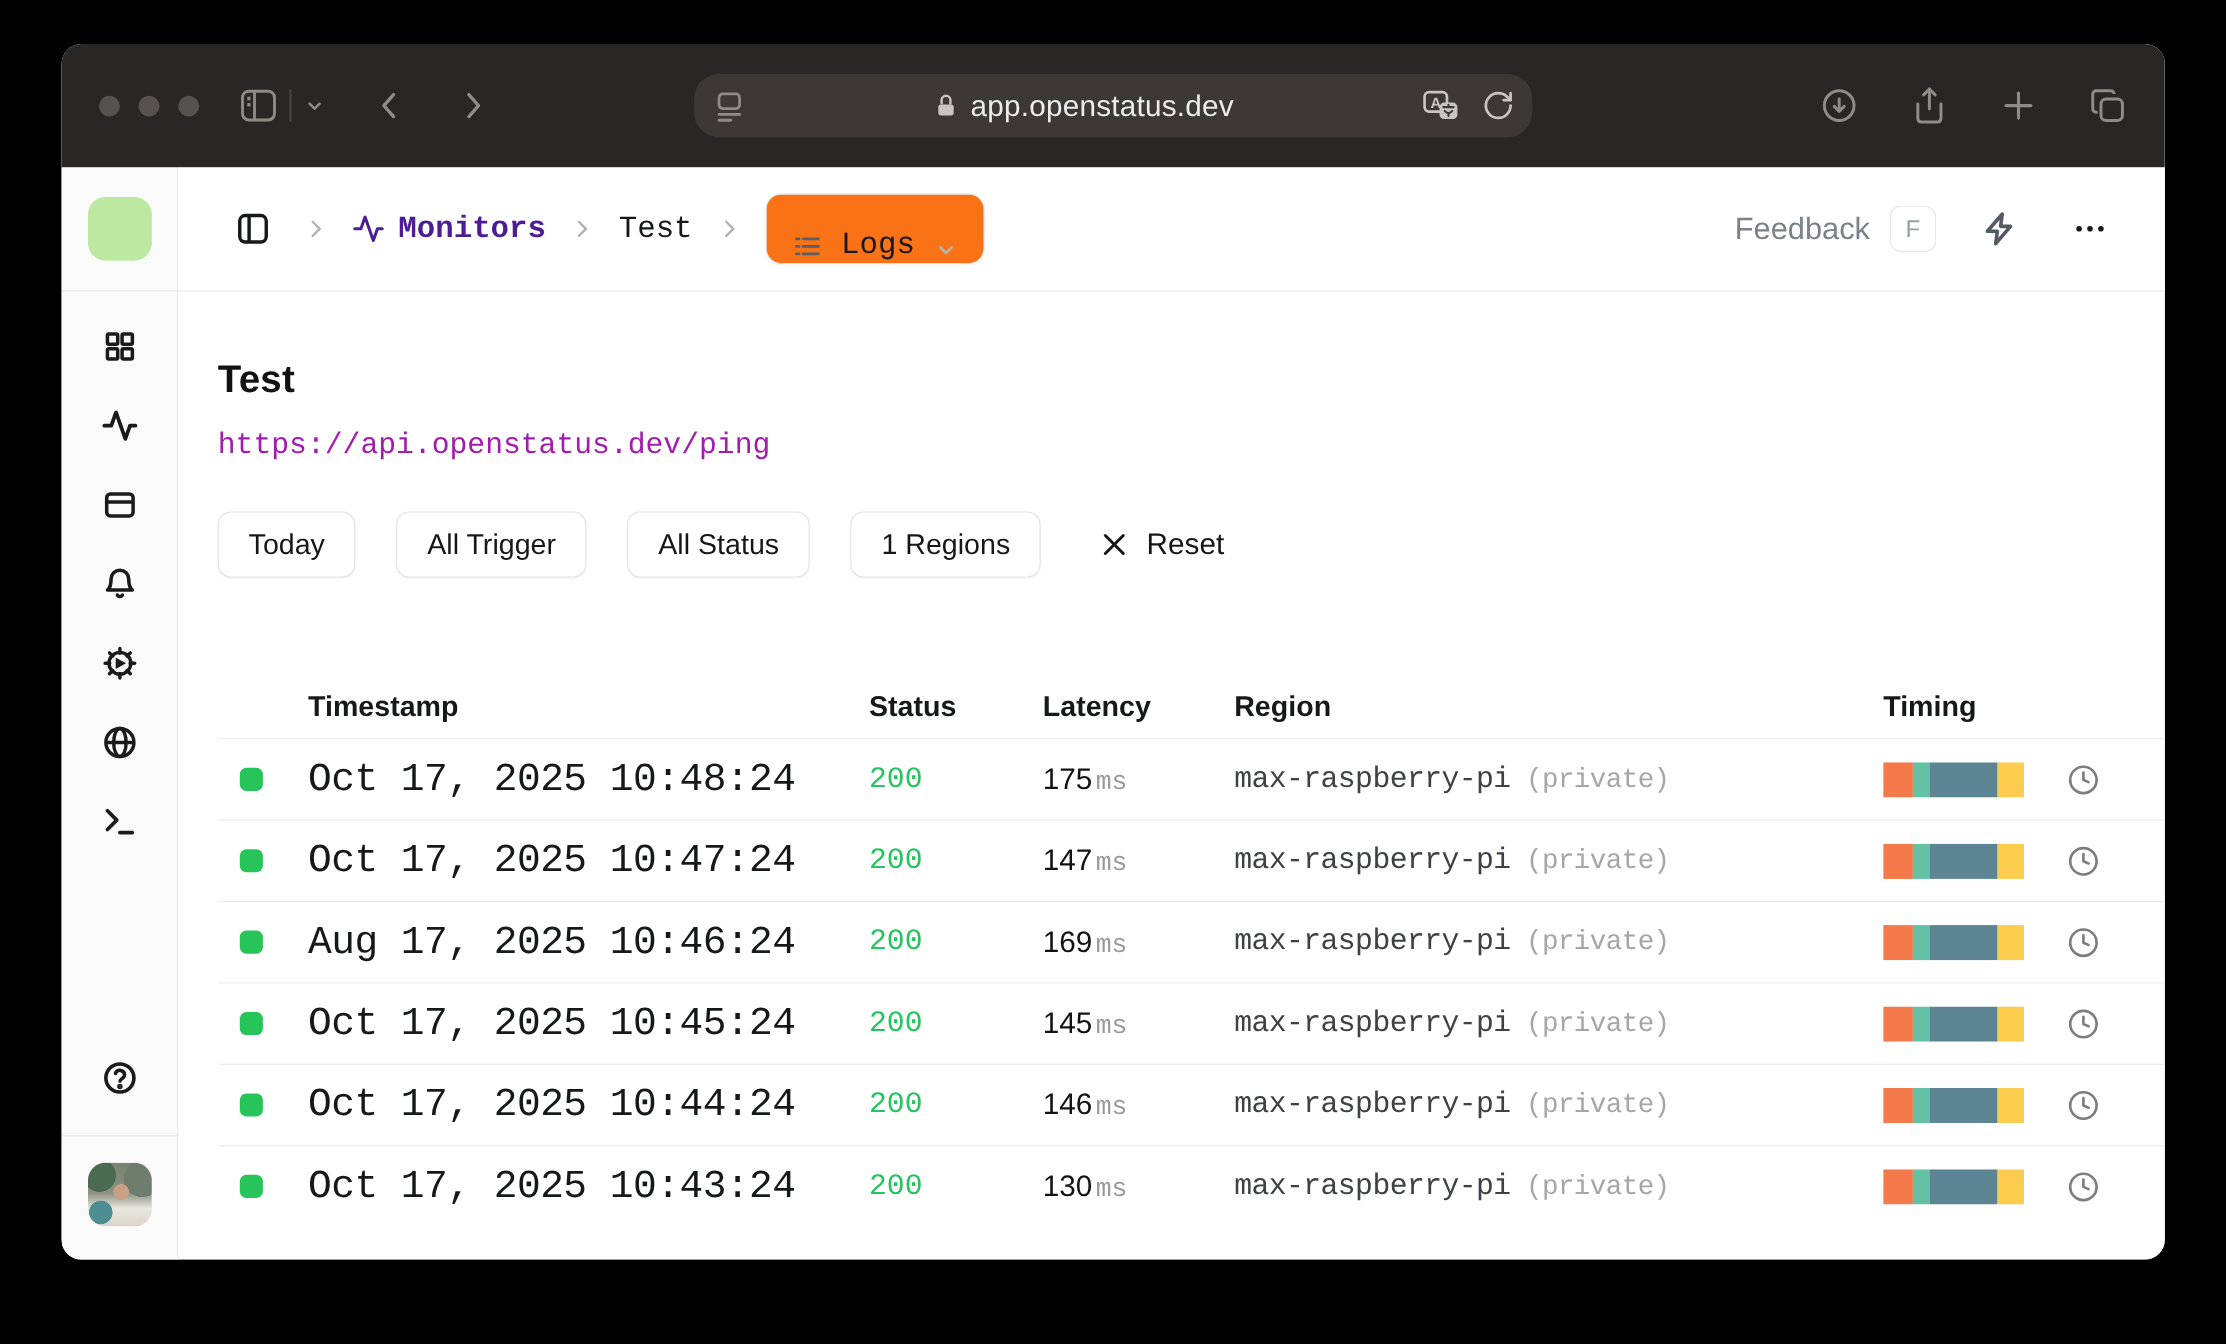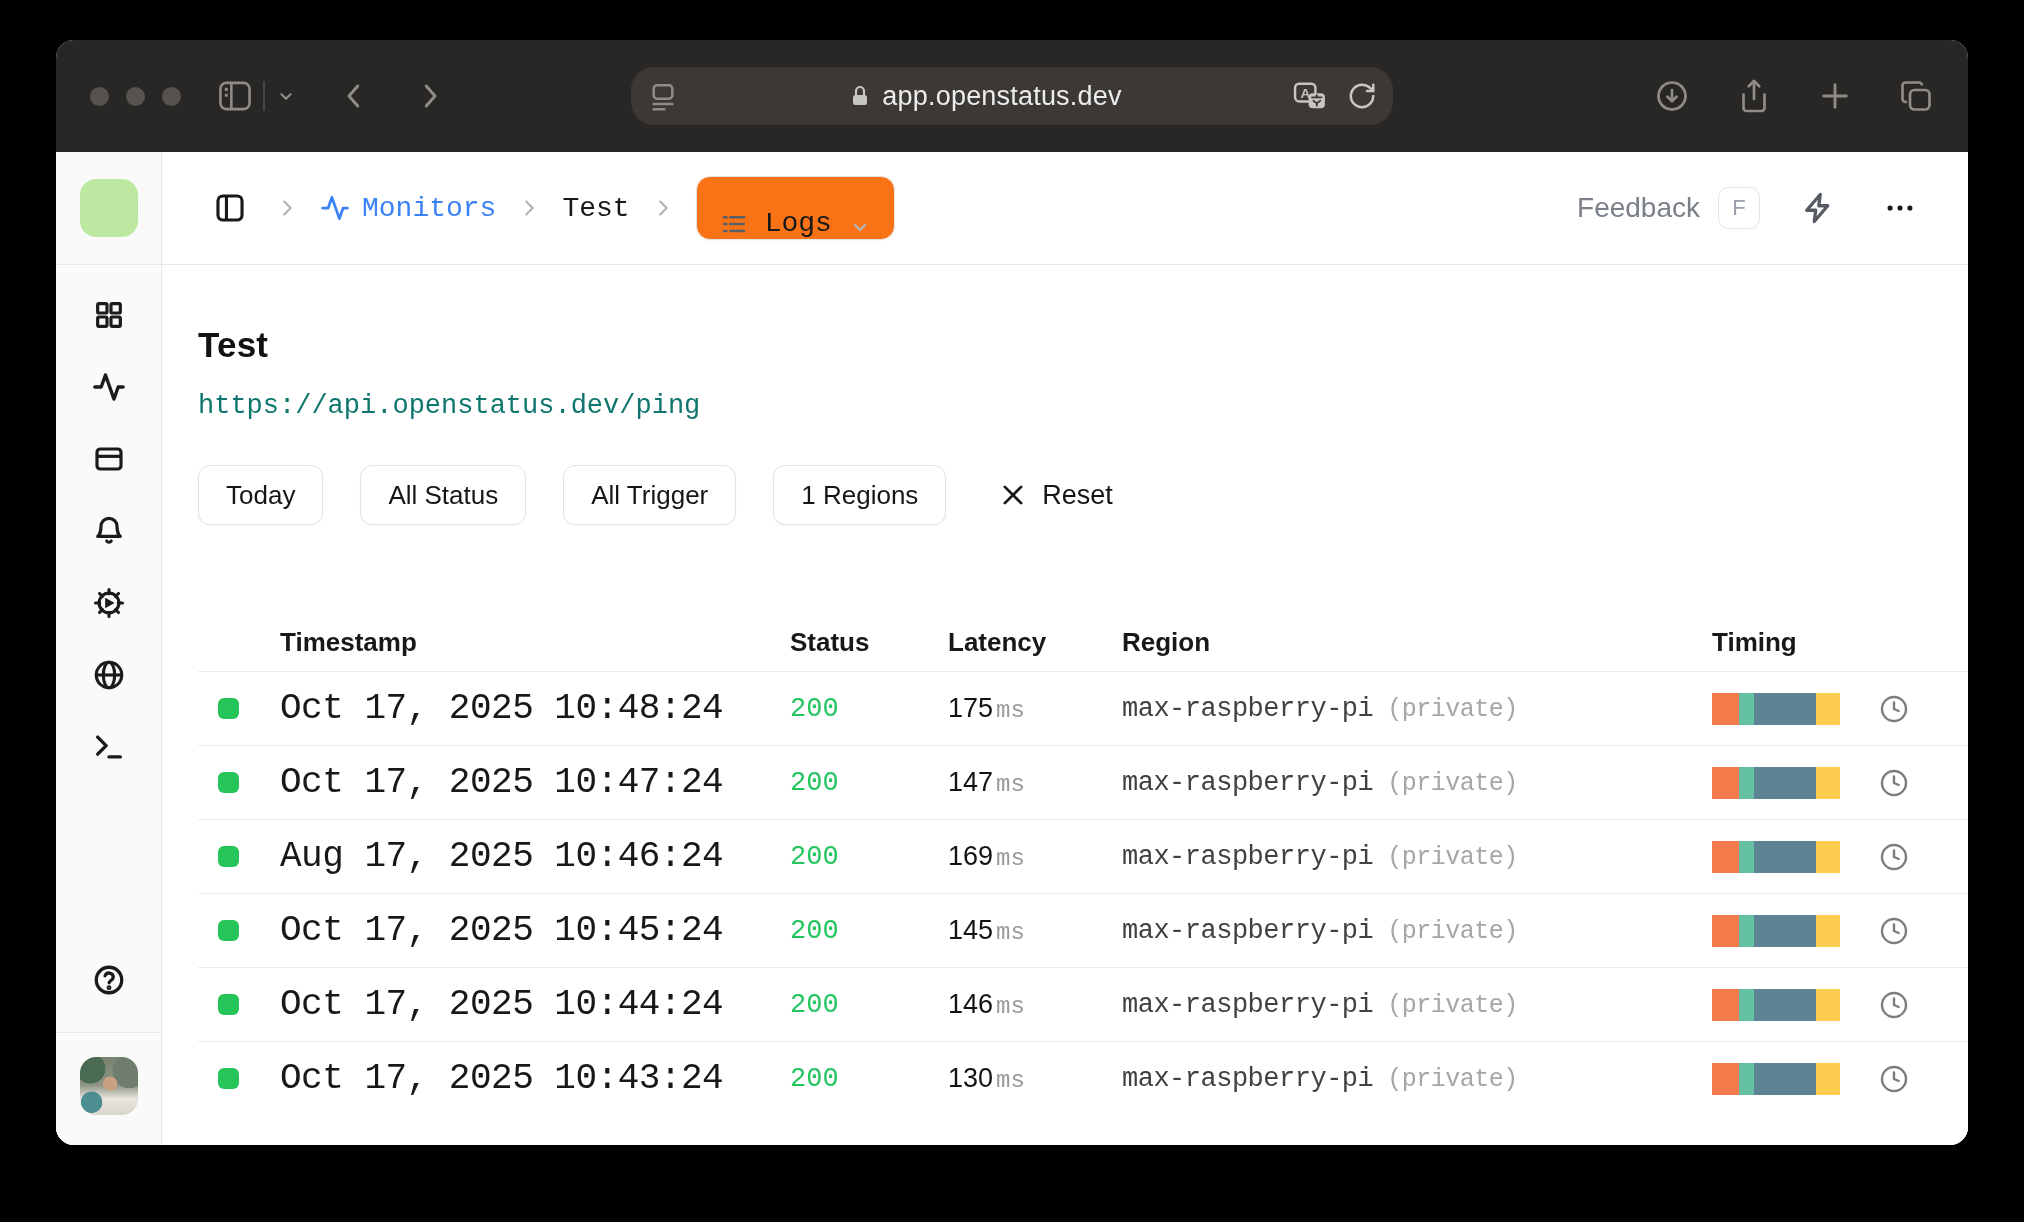--- a/index.html
+++ b/index.html
@@ -47,38 +47,38 @@
       linear-gradient(180deg, #77836f 0%, #8d9384 48%, #e9e6df 72%, #d9d5cc 100%); }
 
   .main { flex:1; display:flex; flex-direction:column; min-width:0; }
 
   
   .appbar { height:113px; flex:0 0 113px; border-bottom:1px solid #e8e8e8; display:flex;
     align-items:center; padding:0 44px; background:#fff; }
   .crumb { display:flex; align-items:center; gap:22px; }
   .crumb-chev { color:#b3b3b3; display:flex; }
   .crumb-item { display:flex; align-items:center; gap:12px; font-size:28px; }
-  .crumb-muted { color:#3b82f6; }
+  .crumb-muted { color:#4c1d95;font-weight:bold; }
   .crumb-dark { color:#17181a; }
   .logs-btn { display:flex; align-items:flex-end; gap:16px; border:1px solid #e5e5e5;
     border-radius:14px; height:64px; padding:0 22px; background:#f97316; cursor:pointer;
     box-shadow:0 1px 2px rgba(0,0,0,.03); }
   .logs-label { font-size:28px; color:#17181a; }
   .appbar-right { margin-left:auto; display:flex; align-items:center; gap:34px; }
   .feedback { display:flex; align-items:center; gap:18px; cursor:pointer; }
   .feedback-label { font-size:28px; color:#7b8089; }
   .kbd { width:42px; height:42px; border:1.5px solid #e5e5e5; border-radius:10px;
     display:flex; align-items:center; justify-content:center; font-size:22px; color:#9aa0a8; }
   .iconbtn { color:#565b63; display:flex; align-items:center; justify-content:center;
     width:48px; height:48px; cursor:pointer; }
 
   
   .content { flex:1; padding:60px 0 0 36px; min-height:0; }
   .page-title { font-size:35px; font-weight:700; color:#121212; letter-spacing:.2px; }
-  .endpoint { margin-top:26px; font-size:27px; color:#0f766e; }
+  .endpoint { margin-top:26px; font-size:27px; color:#a21caf; }
   .filters { margin-top:44px; display:flex; align-items:center; gap:37px; }
   .filter-btn { height:60px; padding:0 27px; border:1px solid #e3e3e3; border-radius:12px;
     background:#fff; font-size:26px; font-weight:500; color:#161616; cursor:pointer;
     box-shadow:0 1px 2px rgba(0,0,0,.04); font-family:"Liberation Sans",sans-serif; }
   .reset-btn { display:flex; align-items:center; gap:15px; border:none; background:transparent;
     font-size:27px; font-weight:500; color:#161616; margin-left:16px; cursor:pointer;
     font-family:"Liberation Sans",sans-serif; }
 
   
   .table { margin-top:88px; width:1770px; }
@@ -367,22 +367,22 @@
           </span>
         </div>
       </div>
 
       <div class="content">
         <div class="page-title">Test</div>
         <div class="endpoint mono">https://api.openstatus.dev/ping</div>
 
         <div class="filters">
           <button class="filter-btn">Today</button>
+            <button class="filter-btn">All Trigger</button>
             <button class="filter-btn">All Status</button>
-            <button class="filter-btn">All Trigger</button>
             <button class="filter-btn">1 Regions</button>
             <button class="reset-btn">
             <span style="display:flex;">
               <svg width="28" height="28" viewBox="0 0 24 24" fill="none" stroke="#161616" stroke-width="2.3" stroke-linecap="round">
                   <line x1="5" y1="5" x2="19" y2="19"></line>
                   <line x1="19" y1="5" x2="5" y2="19"></line>
                 </svg>
             </span>
             <span>Reset</span>
           </button>

